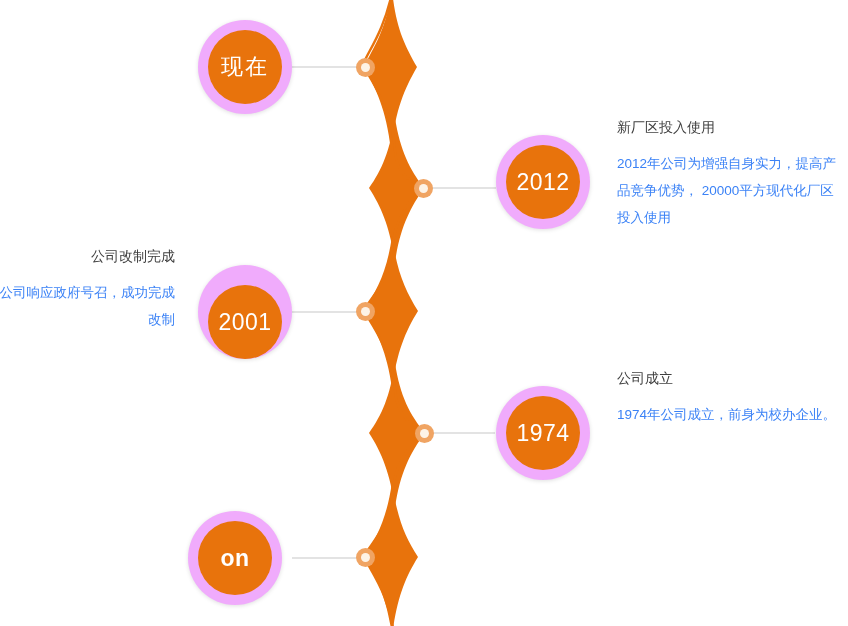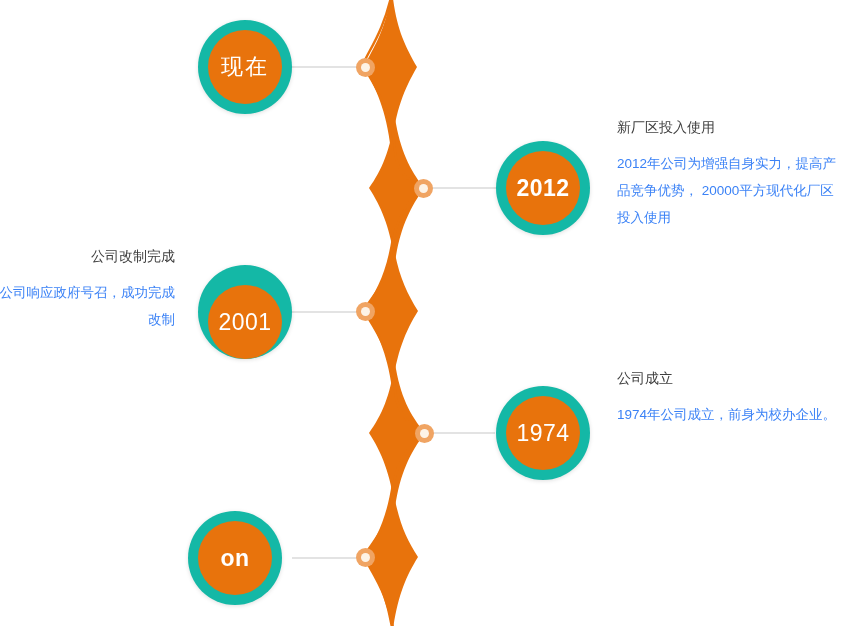--- a/index.html
+++ b/index.html
@@ -39,21 +39,21 @@
     background: #e3e3e3;
     z-index: 1;
   }
 
   
   .bubble {
     position: absolute;
     width: 94px;
     height: 94px;
     border-radius: 50%;
-    background: #14b8a6;
+    background: #f0abfc;
     box-shadow: 0 1px 4px rgba(0,0,0,0.13);
     z-index: 3;
     display: flex;
     align-items: center;
     justify-content: center;
   }
   .bubble-inner {
     width: 74px;
     height: 74px;
     border-radius: 50%;
@@ -182,21 +182,21 @@
   <div class="node-dot" style="left:356px; top:58px;"></div>
   <div class="node-dot" style="left:414px; top:179px;"></div>
   <div class="node-dot" style="left:356px; top:302px;"></div>
   <div class="node-dot" style="left:415px; top:424px;"></div>
   <div class="node-dot" style="left:356px; top:548px;"></div>
 
   <div class="bubble" style="left:198px; top:20px;">
     <div class="bubble-inner cn">现在</div>
   </div>
 
-  <div class="bubble" style="left:496px; top:141px;font-weight:bold;">
+  <div class="bubble" style="left:496px; top:135px;">
     <div class="bubble-inner">2012</div>
   </div>
 
   <div class="bubble" style="left:198px; top:265px;align-items:flex-end;">
     <div class="bubble-inner">2001</div>
   </div>
 
   <div class="bubble" style="left:496px; top:386px;">
     <div class="bubble-inner">1974</div>
   </div>

